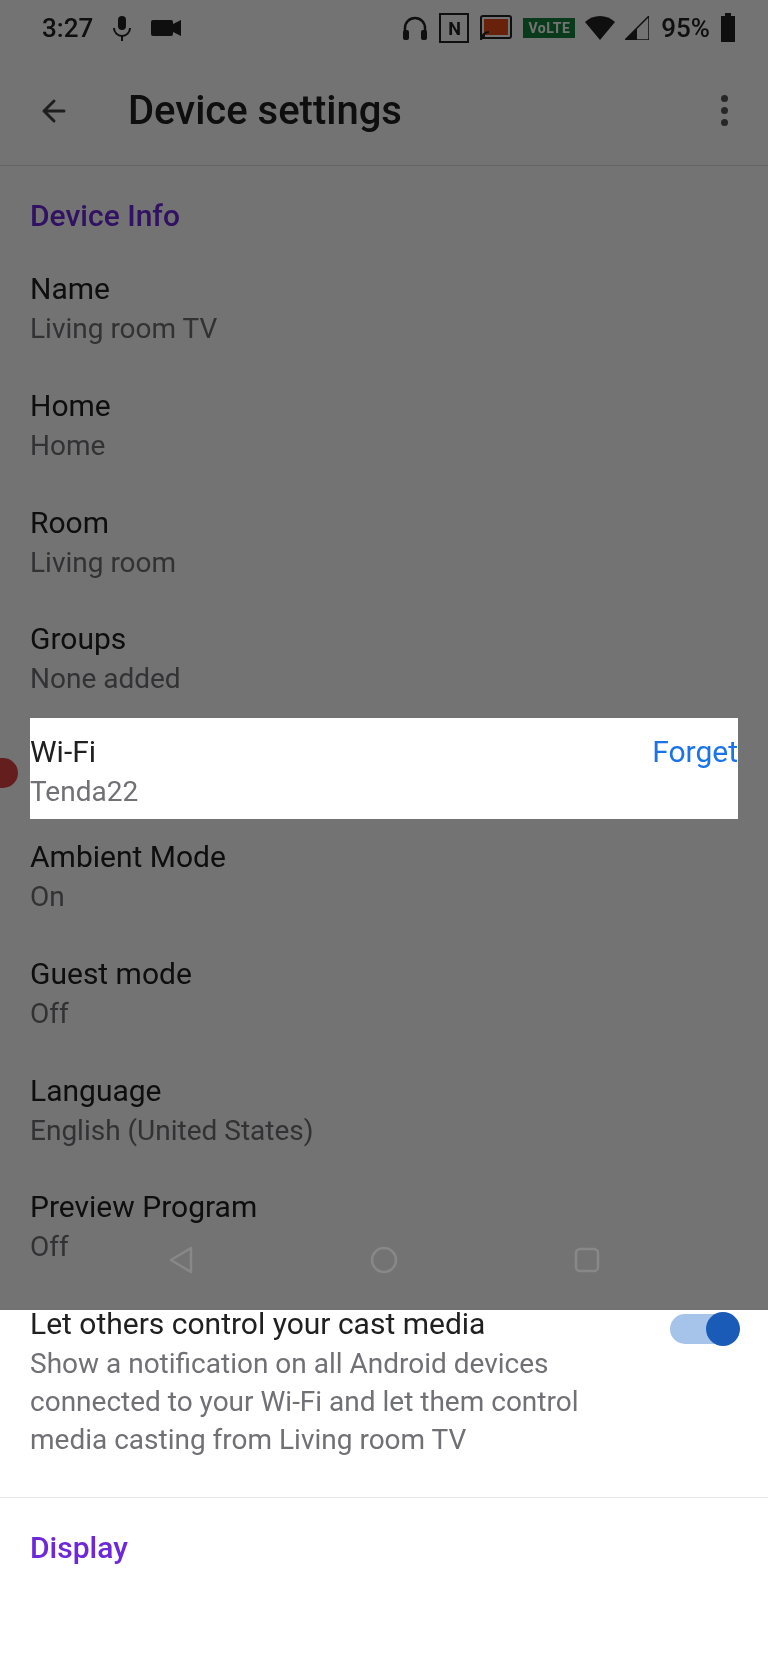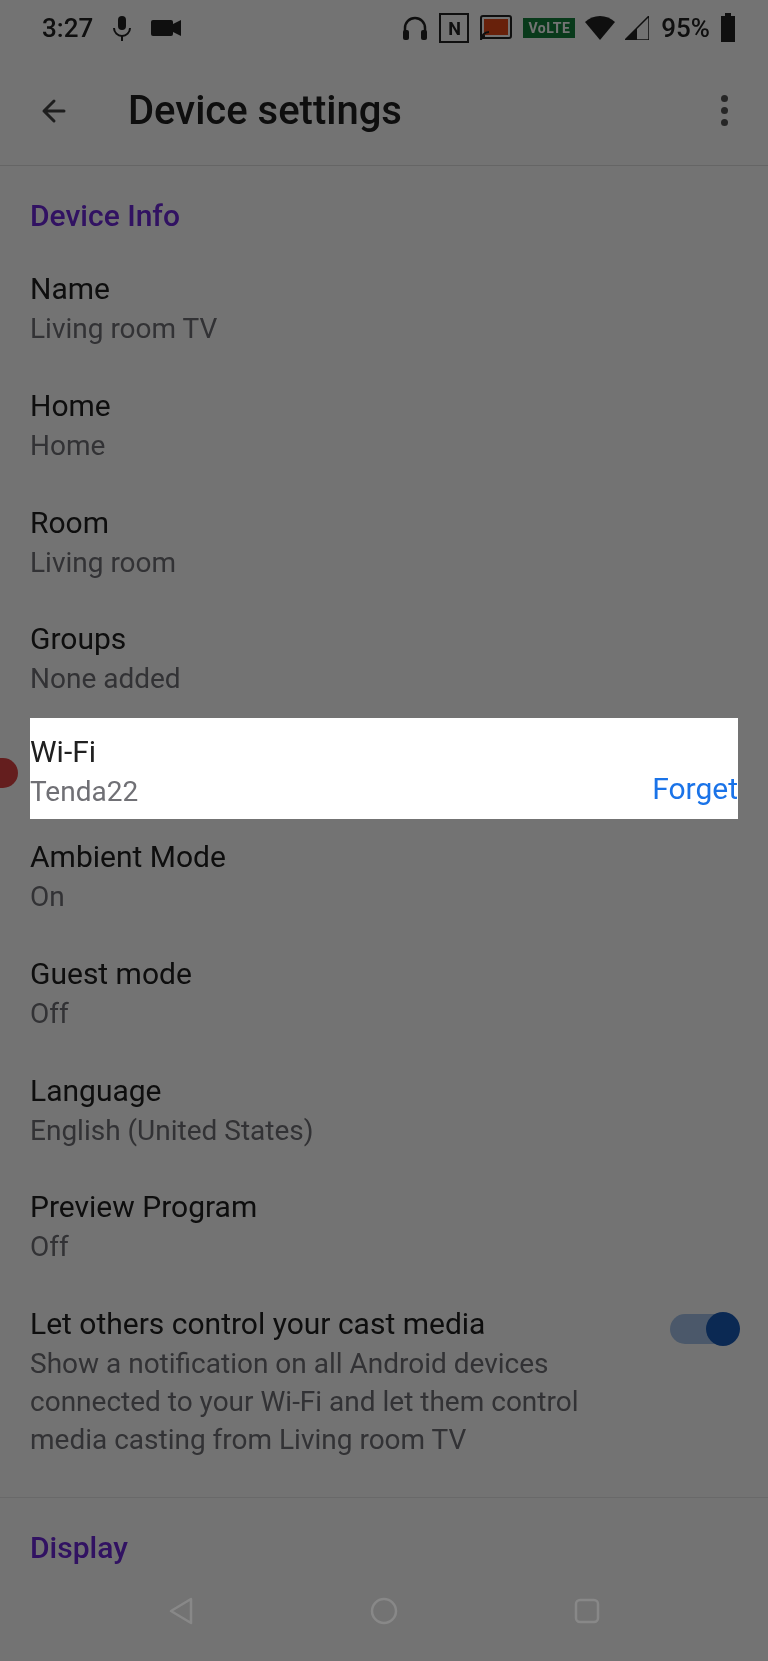--- a/index.html
+++ b/index.html
@@ -1,17 +1,17 @@
 <!DOCTYPE html>
 <html><head>
 <meta charset="utf-8">
 <style>
   * { box-sizing: border-box; margin: 0; padding: 0; }
   html, body { width: 768px; height: 1661px; font-family: Roboto, Arial, sans-serif; background: #fff; }
-  .screen { position: relative; width: 768px; height: 1661px; background: #ffffff; }
+  .screen { position: relative; width: 768px; height: 1310px; background: #ffffff; }
   .dim-overlay { position: absolute; inset: 0; background: rgba(0,0,0,0.55); z-index: 10; pointer-events: none; }
   
   .status-bar {
     position: relative;
     height: 56px;
     display: flex;
     align-items: center;
     justify-content: space-between;
     padding: 0 32px 0 42px;
     font-weight: 500;
@@ -38,21 +38,21 @@
   .app-title { font-size: 40px; font-weight: 500; color: #202020; margin-left: 50px; }
   .more-dots { margin-left: auto; width: 48px; height: 48px; display:flex; flex-direction:column; align-items:center; justify-content:center; gap:5px; }
   .more-dots span { width:7px; height:7px; background:#555; border-radius:50%; }
   
   .content { position: relative; }
   .section-header { font-size: 30px; font-weight: 500; color: #6d28d9; padding: 32px 30px 18px; }
   .item { padding: 20px 30px; position: relative; }
   .item-title { font-size: 30px; color: #202020; }
   .item-sub { font-size: 28px; color: #707075; margin-top: 4px; line-height: 1.35; }
   .wifi-row { display: flex; align-items: flex-start; justify-content: space-between; }
-  .forget-link { color: #1a73e8; font-size: 30px; font-weight: 400; margin-top: 37px; }
+  .forget-link { color: #1a73e8; font-size: 30px; font-weight: 400; }
   .toggle-row { display: flex; align-items: flex-start; justify-content: space-between; gap: 12px; }
   .toggle-text { flex: 1; }
   .switch {
     width: 68px; height: 30px; background: #a6c4ea; border-radius: 15px; position: relative; margin-top: 8px;
   }
   .switch .knob {
     width: 34px; height: 34px; background: #1a5bb8; border-radius: 50%;
     position: absolute; top: -2px; right: -2px;
   }
   .divider { height: 1px; background: #e8e8e8; margin: 18px 0 0; }

